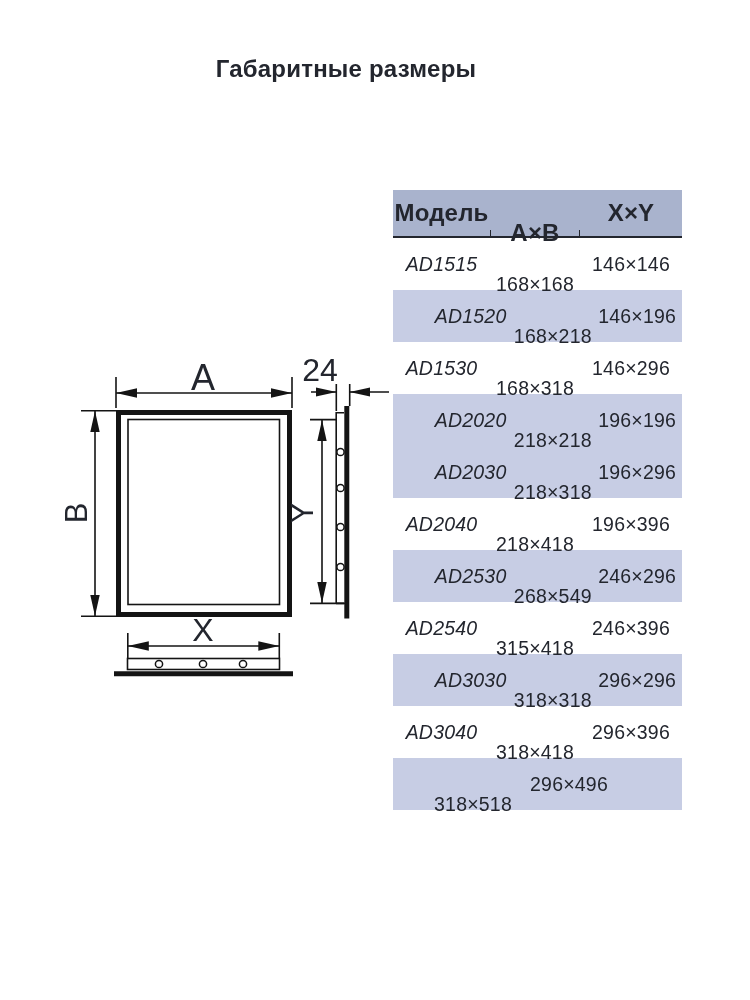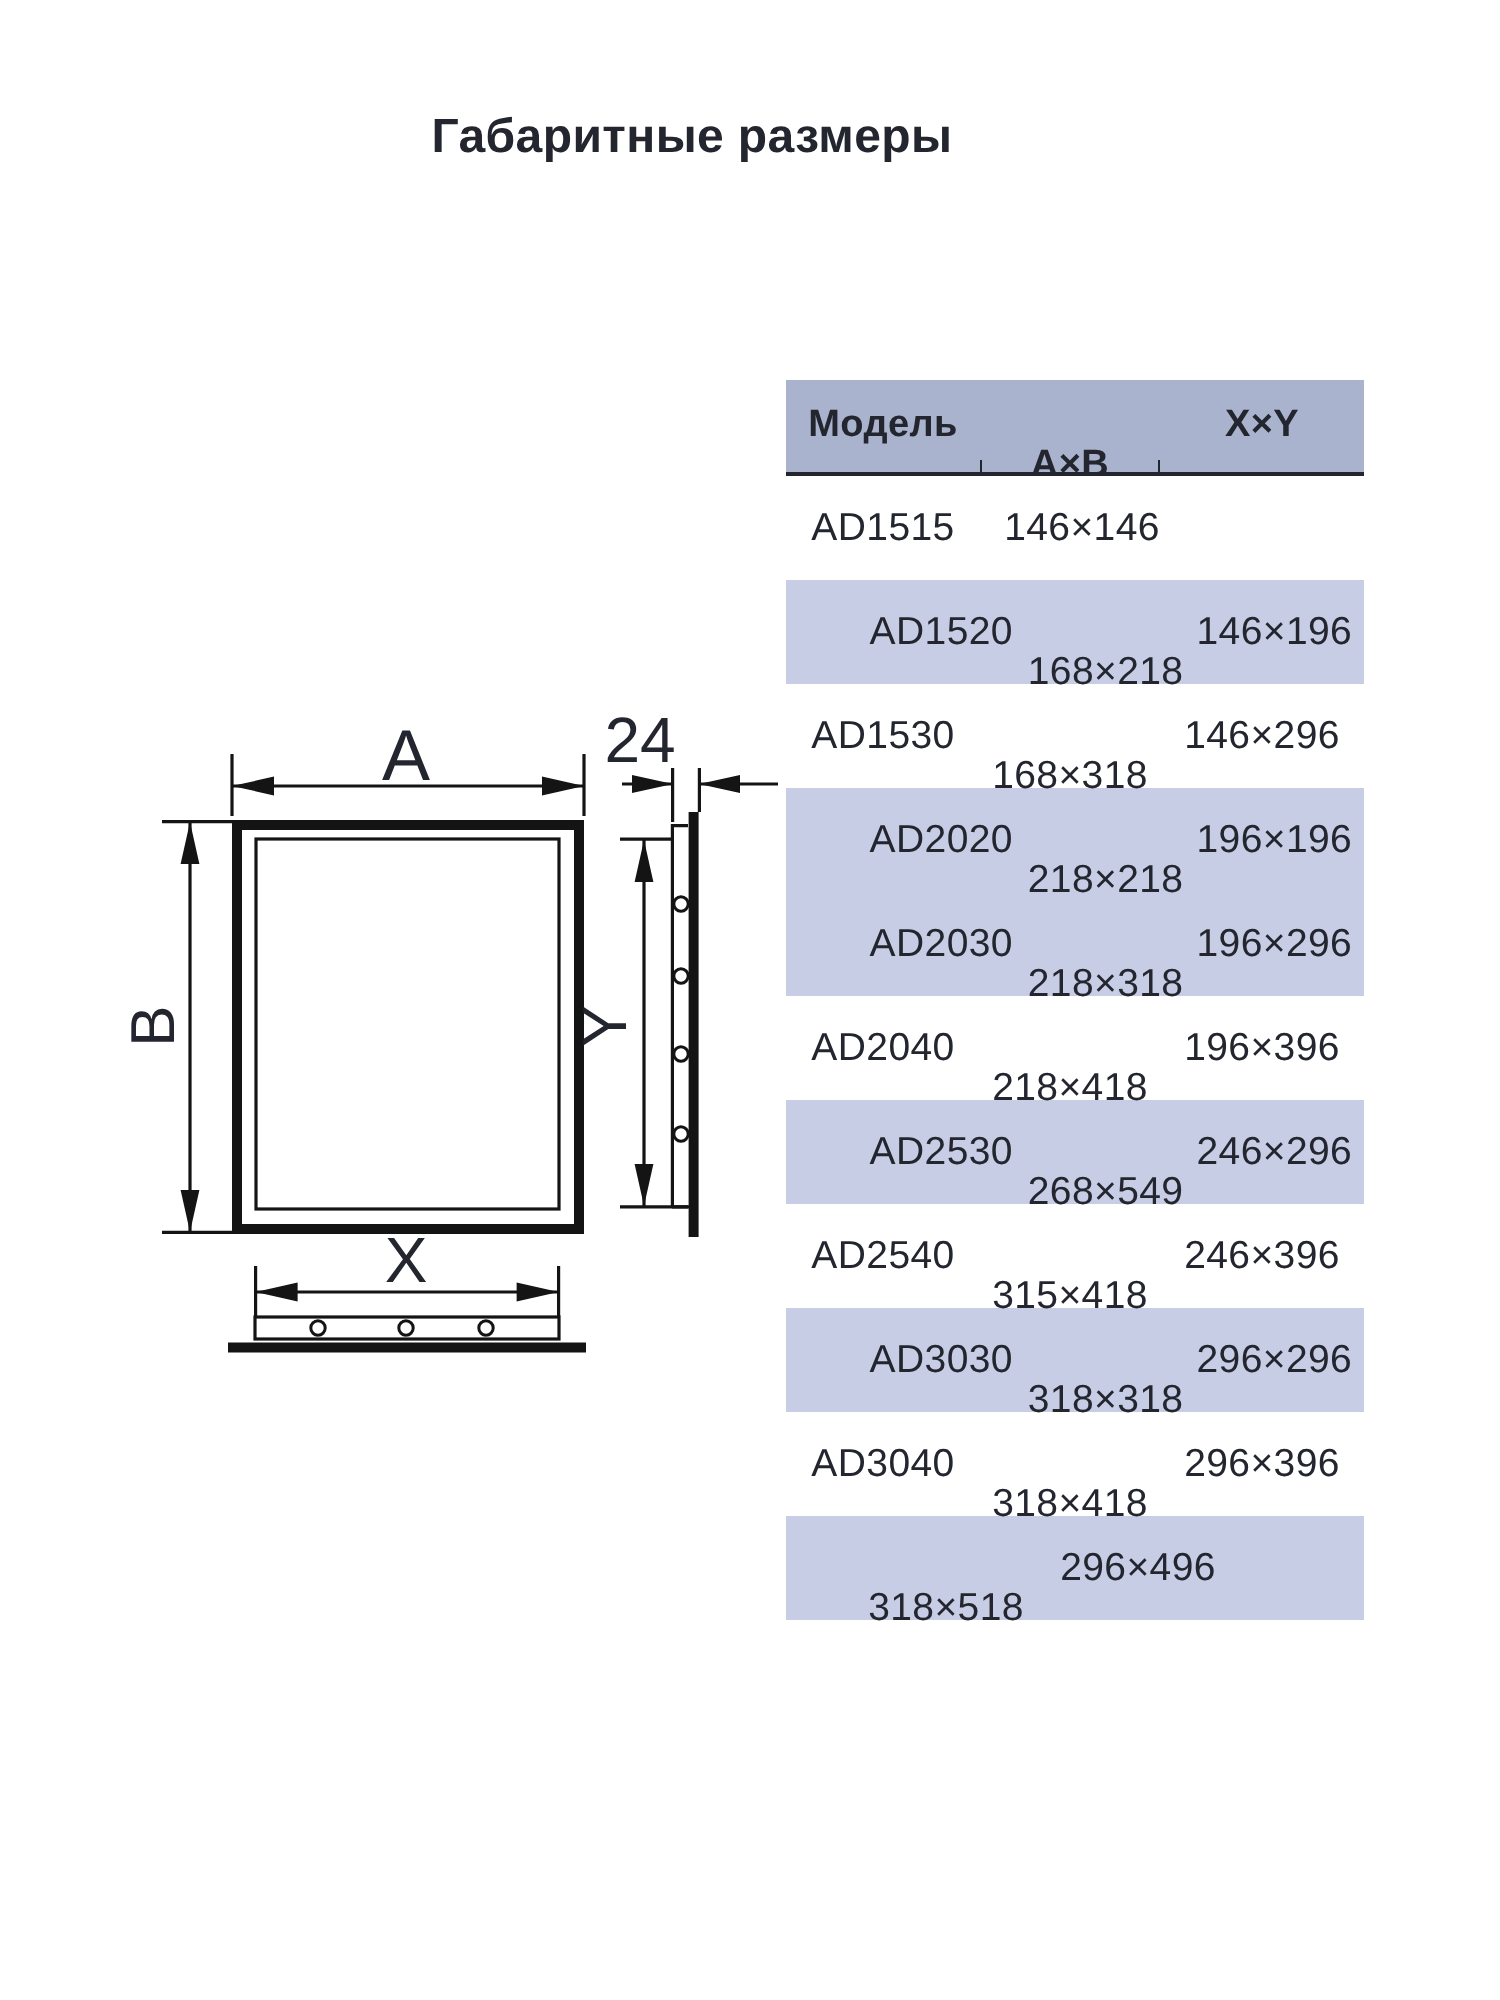--- a/index.html
+++ b/index.html
@@ -33,21 +33,21 @@
     left:393px;top:190px;
     width:289px;
     font-size:19.5px;
   }
   .thead{
     display:flex;
     height:48px;
     background:var(--header-bg);
     border-bottom:2px solid var(--ink);
     font-weight:600;
-    font-size:19px;
+    font-size:24px;
   }
   .thead .cell{border:0;}
   .thead .c1{
     border-left:1.5px solid var(--ink);
     border-right:1.5px solid var(--ink);
   }
   .trow{
     display:flex;
     height:52px;
     background:#fff;
@@ -56,21 +56,21 @@
   .cell{
     display:flex;
     align-items:center;
     justify-content:center;
     letter-spacing:.2px;
     white-space:nowrap;
   }
   .c0{width:97px;}
   .c1{width:90px;margin-top:40px;}
   .c2{width:102px;}
-  .cell.model{font-weight:600;}
+  .cell.model{font-weight:600;font-style:italic;}
   .trow .cell{font-weight:500;}
   
   .drawing{
     position:absolute;
     left:40px;top:340px;
     width:360px;height:360px;
   }
   .ln{stroke:var(--line);fill:none;stroke-width:1.6px;stroke-linecap:butt;}
   .ln-thick{stroke:var(--line);fill:#fff;stroke-width:5px;}
   .ln-heavy{stroke:var(--line);fill:none;stroke-width:5px;}
@@ -153,20 +153,21 @@
 
   <div class="size-table">
     <div class="thead">
       <div class="cell c0">Модель</div>
       <div class="cell c1">А×В</div>
       <div class="cell c2">X×Y</div>
     </div>
     <div>
         <div class="trow">
           <div class="cell c0 model">AD1515</div>
+          <div class="cell c1">168×168</div>
           <div class="cell c2">146×146</div>
         </div>
         <div class="trow alt">
           <div class="cell c0 model">AD1520</div>
           <div class="cell c1">168×218</div>
           <div class="cell c2">146×196</div>
         </div>
         <div class="trow">
           <div class="cell c0 model">AD1530</div>
           <div class="cell c1">168×318</div>

